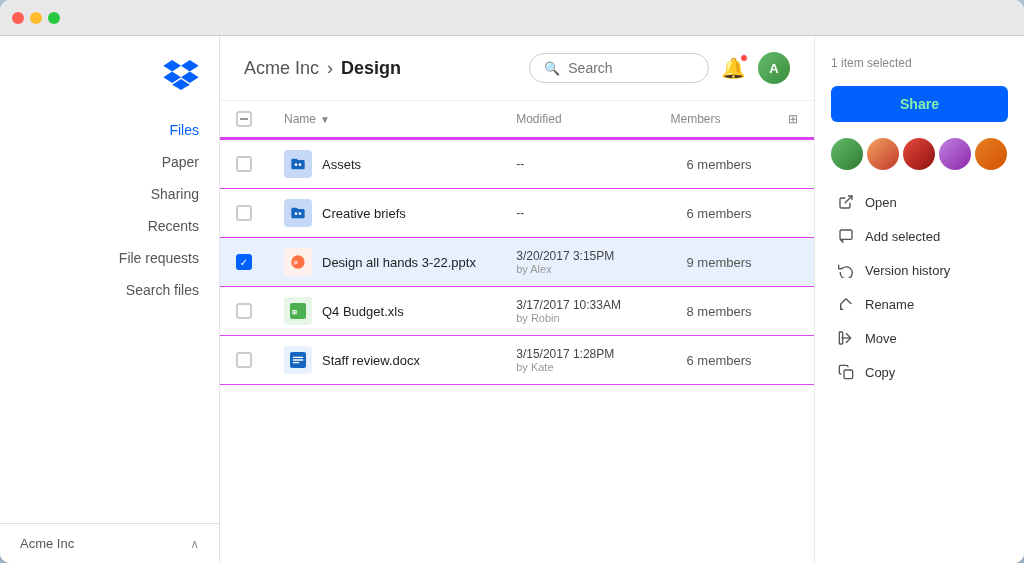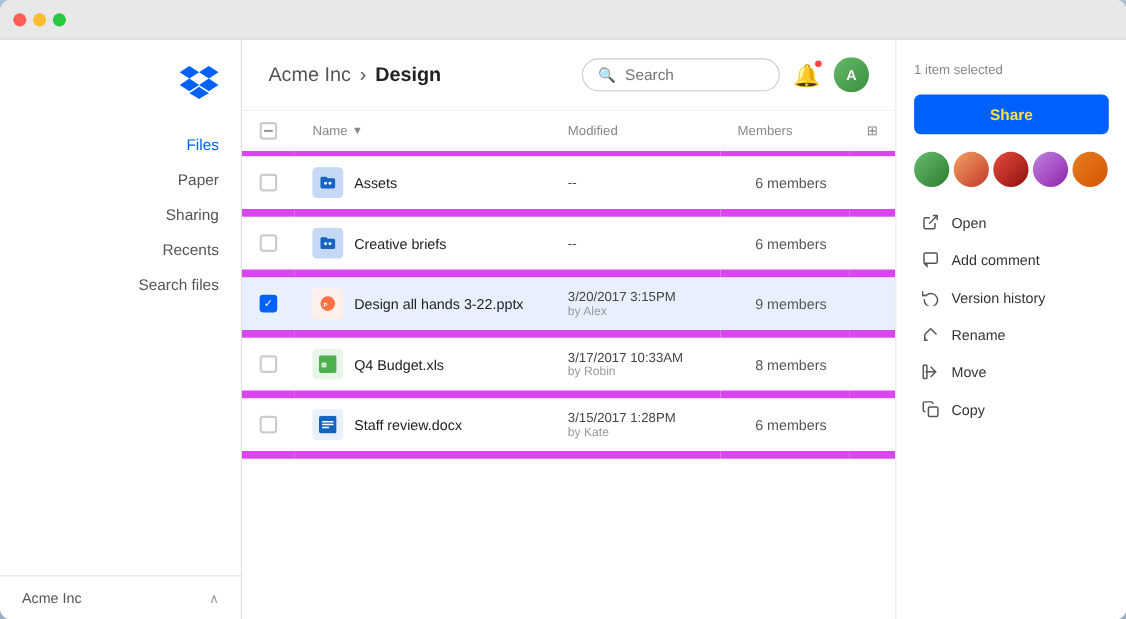--- a/index.html
+++ b/index.html
@@ -189,31 +189,31 @@
     .file-table {
       width: 100%;
       border-collapse: collapse;
     }
     .file-table th {
       padding: 10px 16px;
       font-size: 12px;
       color: #888;
       font-weight: 500;
       text-align: left;
-      border-bottom: 5px solid #d946ef;
+      border-bottom: 3px solid #d946ef;
       background: #fff;
       position: sticky;
       top: 0;
       z-index: 1;
     }
     .file-table td {
       padding: 10px 16px;
       font-size: 13px;
       color: #333;
-      border-bottom: 7px solid #d946ef;
+      border-bottom: 1px solid #d946ef;
     }
     .file-table tr.selected { background: #e8f0fe; }
     .checkbox-col { width: 36px; }
     .name-col { width: 240px; }
     .modified-col { width: 160px; }
     .members-col { width: 120px; }
     .grid-col { width: 40px; }
     .cb {
       width: 16px;
       height: 16px;
@@ -302,21 +302,21 @@
       flex-direction: column;
       gap: 16px;
       flex-shrink: 0;
     }
     .selected-info {
       font-size: 12px;
       color: #888;
     }
     .share-btn {
       background: #0061fe;
-      color: #fde047;
+      color: #86efac;
       border: none;
       border-radius: 6px;
       padding: 10px;
       font-size: 14px;
       font-weight: 600;
       cursor: pointer;
       text-align: center;
       width: 100%;
     }
     .member-avatars {
@@ -388,20 +388,21 @@
           <path d="M40 19.5L30 13L20 19.5L30 26L40 19.5Z" fill="#0061fe"></path>
           <path d="M20 21.5L10 28L15 31L20 34L25 31L30 28L20 21.5Z" fill="#0061fe"></path>
         </svg>
       </div>
 
       <nav class="sidebar-nav">
         <div class="nav-item active">Files</div>
         <div class="nav-item">Paper</div>
         <div class="nav-item">Sharing</div>
         <div class="nav-item">Recents</div>
+        <div class="nav-item">File requests</div>
         <div class="nav-item">Search files</div>
       </nav>
 
       <div class="sidebar-footer">
         <span class="sidebar-footer-label">Acme Inc</span>
         <span class="chevron-up">∧</span>
       </div>
     </div>
 
     <div class="main">
@@ -611,21 +612,21 @@
           <span>Open</span>
         </div>
 
         <div class="context-item">
           <span class="ctx-icon">
             <svg width="16" height="16" viewBox="0 0 24 24" fill="none" stroke="#555" stroke-width="2">
                 <rect x="3" y="3" width="18" height="14" rx="2"></rect>
                 <path d="M3 17l4 4v-4"></path>
               </svg>
           </span>
-          <span>Add comment</span>
+          <span>Add selected</span>
         </div>
 
         <div class="context-item">
           <span class="ctx-icon">
             <svg width="16" height="16" viewBox="0 0 24 24" fill="none" stroke="#555" stroke-width="2">
                 <polyline points="1 4 1 10 7 10"></polyline>
                 <path d="M3.51 15a9 9 0 102.82-5.36L1 10"></path>
               </svg>
           </span>
           <span>Version history</span>

